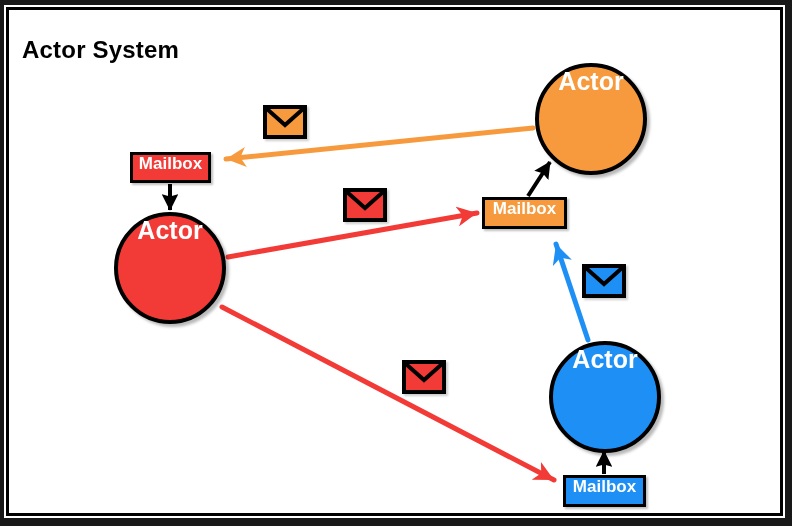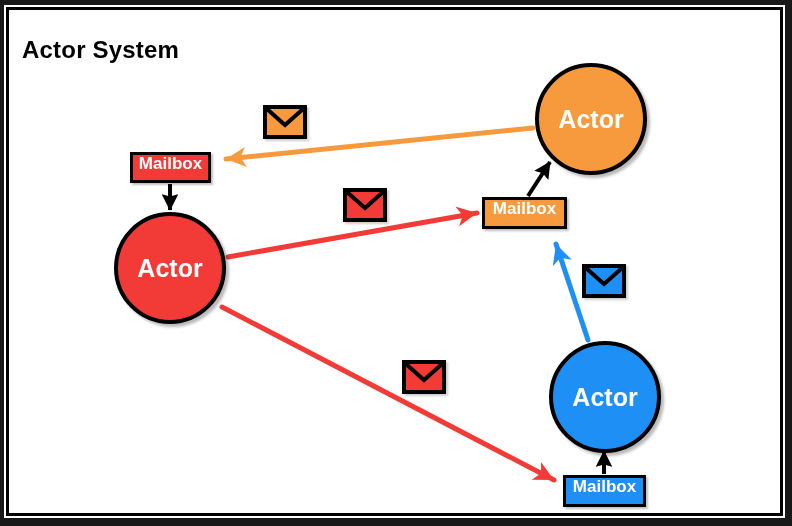--- a/index.html
+++ b/index.html
@@ -13,21 +13,21 @@
     box-sizing:border-box;background:#ffffff;
     border:3px solid #000;outline:2px solid #fff;
   }
   .stage{position:absolute;left:0;top:16px;width:792px;height:442px;padding-left:44px;}
   .diagram-title{
     position:absolute;left:22px;top:20px;
     font-size:24px;font-weight:bold;color:#000;letter-spacing:.2px;
   }
   .actor{
     position:absolute;box-sizing:border-box;border:4px solid #000;border-radius:50%;
-    width:112px;height:112px;display:flex;align-items:center;justify-content:center;
+    width:112px;height:112px;display:flex;justify-content:center;
     box-shadow:3px 3px 3px rgba(0,0,0,.28);
   }
   .actor-label{color:#fff;font-weight:bold;font-size:25px;}
   .mailbox{
     position:absolute;box-sizing:border-box;border:3px solid #000;
     display:flex;justify-content:center;
     box-shadow:2px 2px 2px rgba(0,0,0,.25);
   }
   .mailbox-label{color:#fff;font-weight:bold;font-size:17px;line-height:1;}
   .envelope{position:absolute;filter:drop-shadow(2px 2px 1px rgba(0,0,0,.2));}

